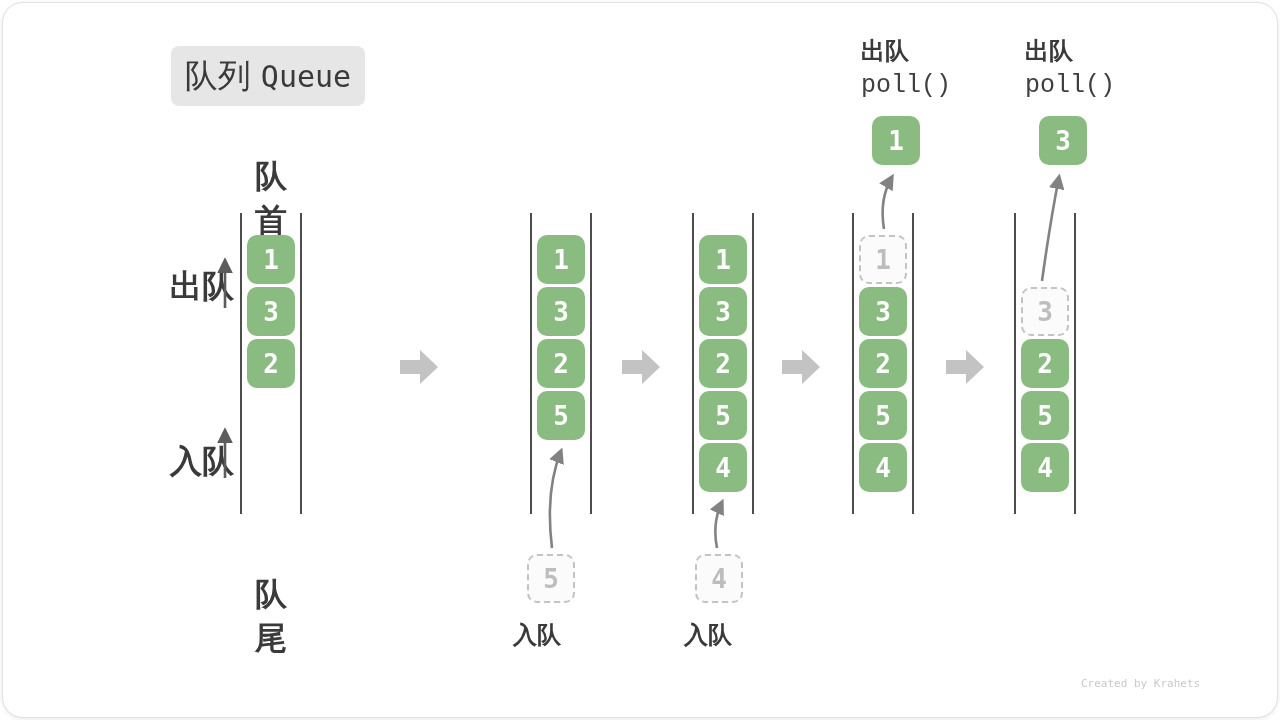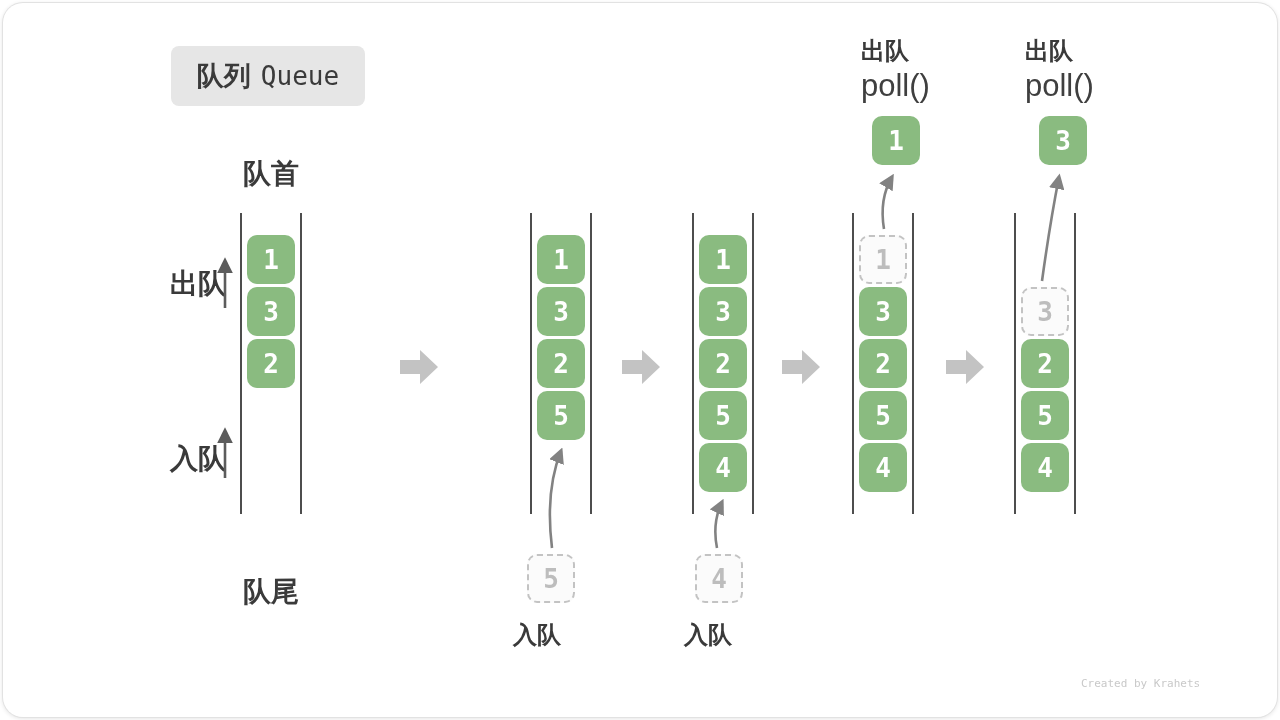--- a/index.html
+++ b/index.html
@@ -5,44 +5,44 @@
   * { margin:0; padding:0; box-sizing:border-box; }
   html,body { width:1280px; height:720px; background:#ffffff; overflow:hidden;
               font-family:"Liberation Sans", sans-serif; color:#3a3a3a; }
   .card { position:absolute; left:3px; top:3px; width:1274px; height:714px;
           background:#fff; border-radius:20px;
           box-shadow:0 0 0 1px #e2e2e2, 0 1px 5px rgba(0,0,0,.14); }
 
   .title-box { position:absolute; left:168px; top:43px; width:194px; height:60px;
                background:#e6e6e6; border-radius:8px; display:flex; align-items:center;
                justify-content:center; gap:10px; }
-  .title-zh { font-size:27px; font-weight:bold; }
-  .title-en { font-size:26px; font-family:"DejaVu Sans Mono", monospace; }
+  .title-zh { font-size:33px; font-weight:normal; }
+  .title-en { font-size:30px; font-family:"DejaVu Sans Mono", monospace; }
 
-  .lbl { position:absolute; font-weight:bold; font-size:28px; color:#3a3a3a; }
+  .lbl { position:absolute; font-weight:bold; font-size:32px; color:#3a3a3a; }
   .lbl-center { width:62px; text-align:center; }
 
   .queue-col { position:absolute; top:210px; width:62px; height:301px;
                border-left:2px solid #4d4d4d; border-right:2px solid #4d4d4d; }
   .cell { position:absolute; left:5px; width:48px; height:49px; border-radius:10px;
           background:#8ABB80; color:#fff; display:flex; align-items:center;
           justify-content:center; font-family:"DejaVu Sans Mono", monospace;
           font-size:26px; font-weight:bold; }
   .cell.dashed { background:#fbfbfb; border:2px dashed #c3c3c3; color:#bdbdbd; }
   .s0{top:22px;} .s1{top:74px;} .s2{top:126px;} .s3{top:178px;} .s4{top:230px;}
 
   .free-cell { position:absolute; width:48px; height:49px; border-radius:10px;
                display:flex; align-items:center; justify-content:center;
                font-family:"DejaVu Sans Mono", monospace; font-size:26px; font-weight:bold; }
   .free-cell.green { background:#8ABB80; color:#fff; }
   .free-cell.dashed { background:#fbfbfb; border:2px dashed #c3c3c3; color:#bdbdbd; }
 
   .annot { position:absolute; line-height:35px; }
   .annot .zh { font-size:24px; font-weight:bold; display:block; }
-  .annot .fn { font-size:31px; font-family:Liberation Sans, sans-serif; display:block; color:#3f3f3f; }
+  .annot .fn { font-size:25px; font-family:Liberation Mono, monospace; display:block; color:#3f3f3f; }
   .annot .fn .arg { color:#469A4A; font-weight:bold; }
 
   .big-arrow { position:absolute; width:38px; height:38px; }
   .overlay { position:absolute; left:0; top:0; pointer-events:none; }
 
   .watermark { position:absolute; left:1078px; top:674px; font-size:11px;
                font-family:"DejaVu Sans Mono", monospace; color:#c9c9c9; }
 </style>
 </head>
 <body>

